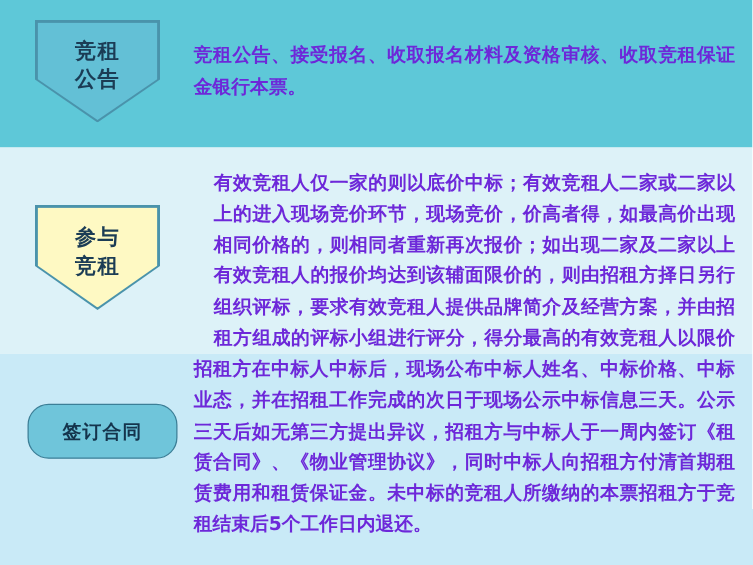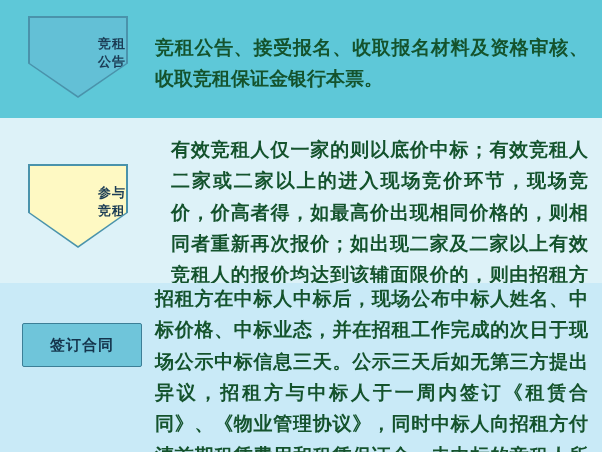--- a/index.html
+++ b/index.html
@@ -52,24 +52,24 @@
   
   .arrow-shape {
     position: absolute;
     left: 30px;
     width: 96px;
     background: #6fc5da;
     border: 1px solid #2f6f84;
     box-sizing: border-box;
     display: flex;
     align-items: center;
-    justify-content: flex-end;
+    justify-content: center;
     color: #1b3c55;
     font-weight: bold;
-    font-size: 13px;
+    font-size: 17px;
     line-height: 1.35;
     text-align: center;
     letter-spacing: 1px;
   }
   .arrow-shape .arrow-text {
     display: block;
     padding-bottom: 8px;
   }
   .arrow-1 {
     top: 18px;
@@ -109,36 +109,36 @@
   }
   
   .rounded-box {
     position: absolute;
     left: 22px;
     top: 40px;
     width: 120px;
     height: 44px;
     background: #6fc5da;
     border: 1px solid #3c7f97;
-    border-radius: 2px;
+    border-radius: 17px;
     box-sizing: border-box;
     display: flex;
     align-items: center;
     justify-content: center;
     color: #14344c;
     font-weight: bold;
     font-size: 15px;
     letter-spacing: 1px;
   }
   
   .text-col {
     flex: 1 1 auto;
     padding: 0 14px 0 0;
-    color: #14532d;
-    font-size: 19px;
+    color: #6d28d9;
+    font-size: 15px;
     font-weight: bold;
     line-height: 1.65;
     text-align: justify;
     text-justify: inter-ideograph;
   }
   .text-1 { padding-top: 32px; }
   .text-2 { padding-top: 16px; margin-left: 16px; }
   .text-3 { }
   .text-col p {
     margin: 0;

